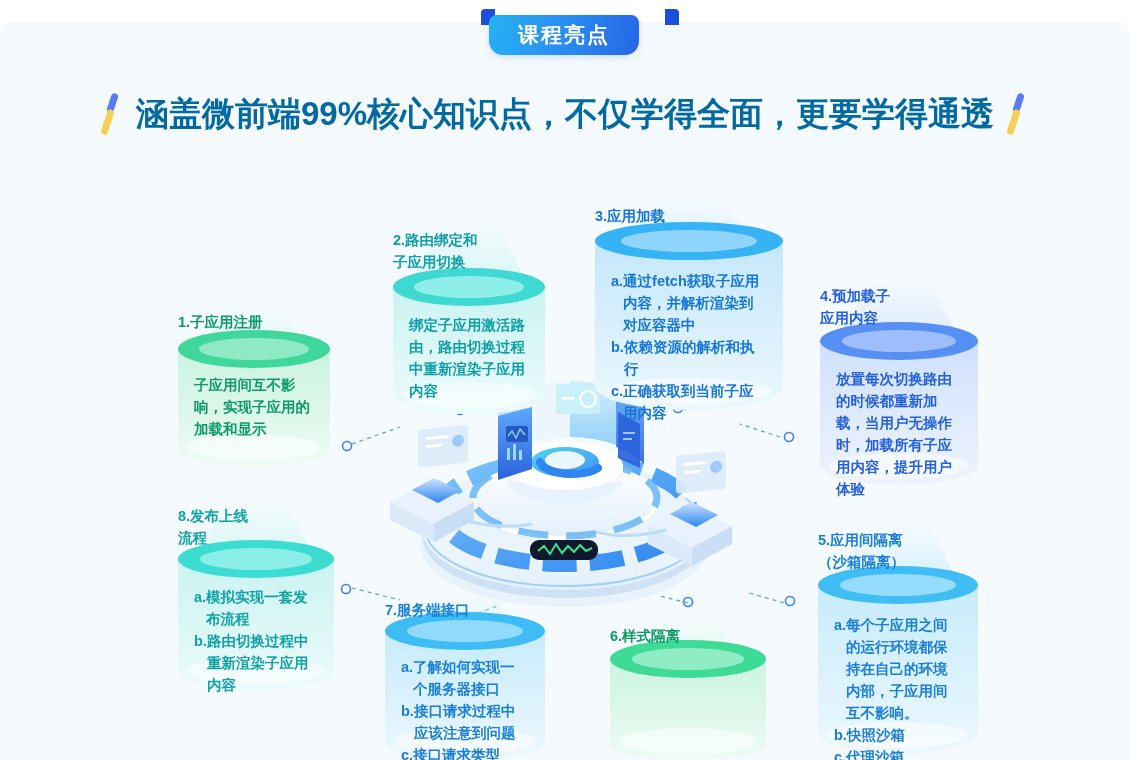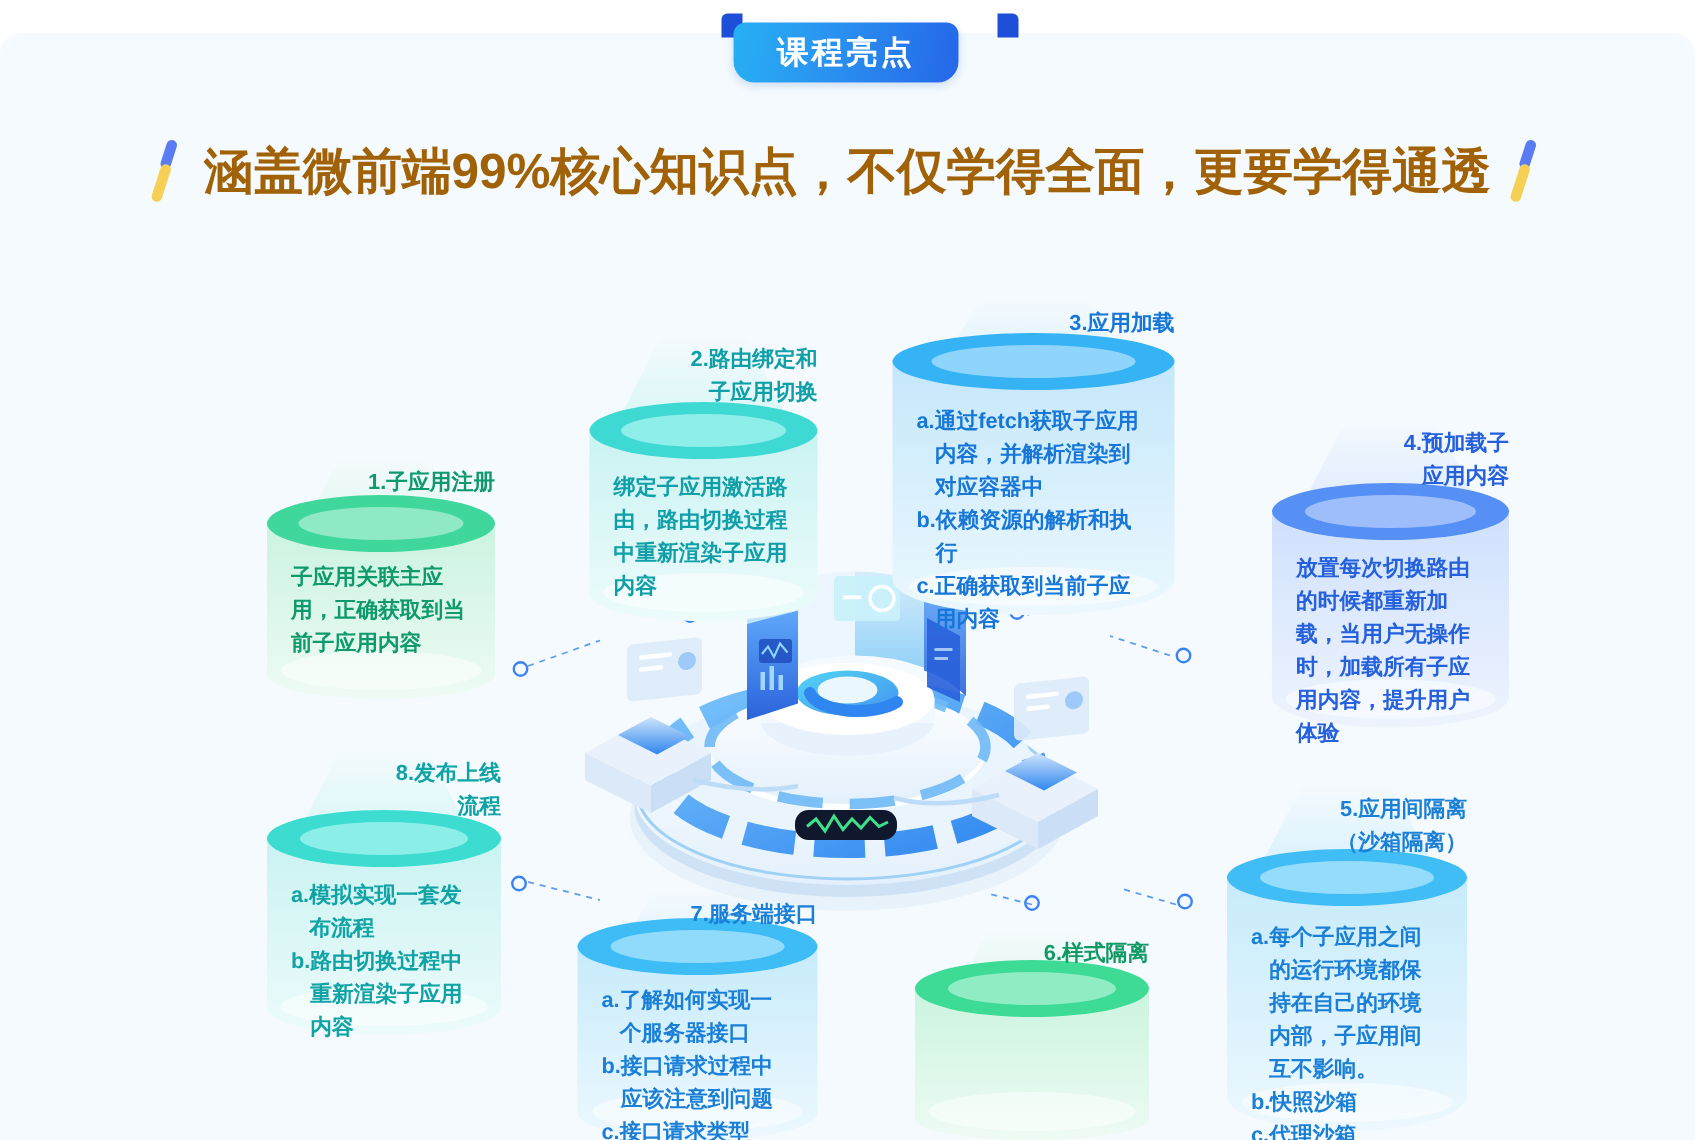--- a/index.html
+++ b/index.html
@@ -57,21 +57,21 @@
   .headline {
     position: absolute;
     left: 0; top: 92px;
     width: 1130px;
     display: flex; align-items: center; justify-content: center;
     gap: 14px;
   }
   .headline-text {
     font-size: 33px;
     font-weight: bold;
-    color: #a16207;
+    color: #0369a1;
     letter-spacing: 0px;
     white-space: nowrap;
   }
   .spark { width: 22px; height: 44px; position: relative; flex: none; }
   .spark i {
     position: absolute; display: block;
     width: 7px; border-radius: 4px;
   }
   .spark .s1 { left: 9px; top: 0px;  height: 20px; background: #5b7bf2; transform: rotate(18deg); }
   .spark .s2 { left: 4px; top: 16px; height: 26px; background: #f6cf55; transform: rotate(18deg); }
@@ -86,21 +86,21 @@
   .card .glow {
     position: absolute; left: 50%; top: 0;
     transform: translateX(-50%);
     width: 78%; height: 62px;
     background: linear-gradient(to bottom, rgba(255,255,255,0) 0%, var(--glow) 100%);
     clip-path: polygon(26% 0, 74% 0, 100% 100%, 0% 100%);
   }
   .card .title {
     position: absolute; left: 0; top: 6px;
     width: 100%;
-    text-align: right;
+    text-align: left;
     font-size: 14.5px;
     font-weight: bold;
     color: var(--title);
     line-height: 1.5;
     white-space: pre-line;
     z-index: 4;
   }
   .cyl {
     position: absolute; left: 0;
     width: 100%;
@@ -303,21 +303,21 @@
 
   <div class="card" id="c1" style="left: 178px; top: 306px; width: 152px; height: 160px; --title: #0e9a6c; --lid-outer: #3fd79b; --lid-inner: #8fe9c4; --body-top: #caf3e0; --body-bot: #eefbf4; --glow: #d8f7e9;">
     <div class="glow"></div>
     <div class="title">1.子应用注册</div>
     <div class="cyl" style="top:42px; height:118px;">
       <div class="lid-outer"></div>
       <div class="lid-inner"></div>
       <div class="base"></div>
     </div>
     <div class="body-text" style="top:68px;">
-      <p>子应用关联主应用，正确获取到当前子应用内容</p>
+      <p>子应用间互不影响，实现子应用的加载和显示</p>
     </div>
   </div>
 
   <div class="card" id="c2" style="left: 393px; top: 224px; width: 152px; height: 190px; --title: #0f9fa8; --lid-outer: #3ed9d2; --lid-inner: #8eeeea; --body-top: #c9f3f2; --body-bot: #edfbfb; --glow: #d6f6f5;">
     <div class="glow"></div>
     <div class="title">2.路由绑定和
 子应用切换</div>
     <div class="cyl" style="top:62px; height:128px;">
       <div class="lid-outer"></div>
       <div class="lid-inner"></div>
@@ -345,21 +345,21 @@
         <span class="mk">b.</span>
         <span class="tx">依赖资源的解析和执行</span>
       </div>
       <div class="li">
         <span class="mk">c.</span>
         <span class="tx">正确获取到当前子应用内容</span>
       </div>
     </div>
   </div>
 
-  <div class="card" id="c4" style="left: 820px; top: 280px; width: 158px; height: 205px; margin-left: 28px; --title: #2561dd; --lid-outer: #5690f4; --lid-inner: #9dbefb; --body-top: #cfe0fd; --body-bot: #eef4fe; --glow: #dde9fe;">
+  <div class="card" id="c4" style="left: 820px; top: 280px; width: 158px; height: 205px; --title: #2561dd; --lid-outer: #5690f4; --lid-inner: #9dbefb; --body-top: #cfe0fd; --body-bot: #eef4fe; --glow: #dde9fe;">
     <div class="glow"></div>
     <div class="title">4.预加载子
 应用内容</div>
     <div class="cyl" style="top:60px; height:145px;">
       <div class="lid-outer"></div>
       <div class="lid-inner"></div>
       <div class="base"></div>
     </div>
     <div class="body-text" style="top:88px;">
       <p>放置每次切换路由的时候都重新加载，当用户无操作时，加载所有子应用内容，提升用户体验</p>

